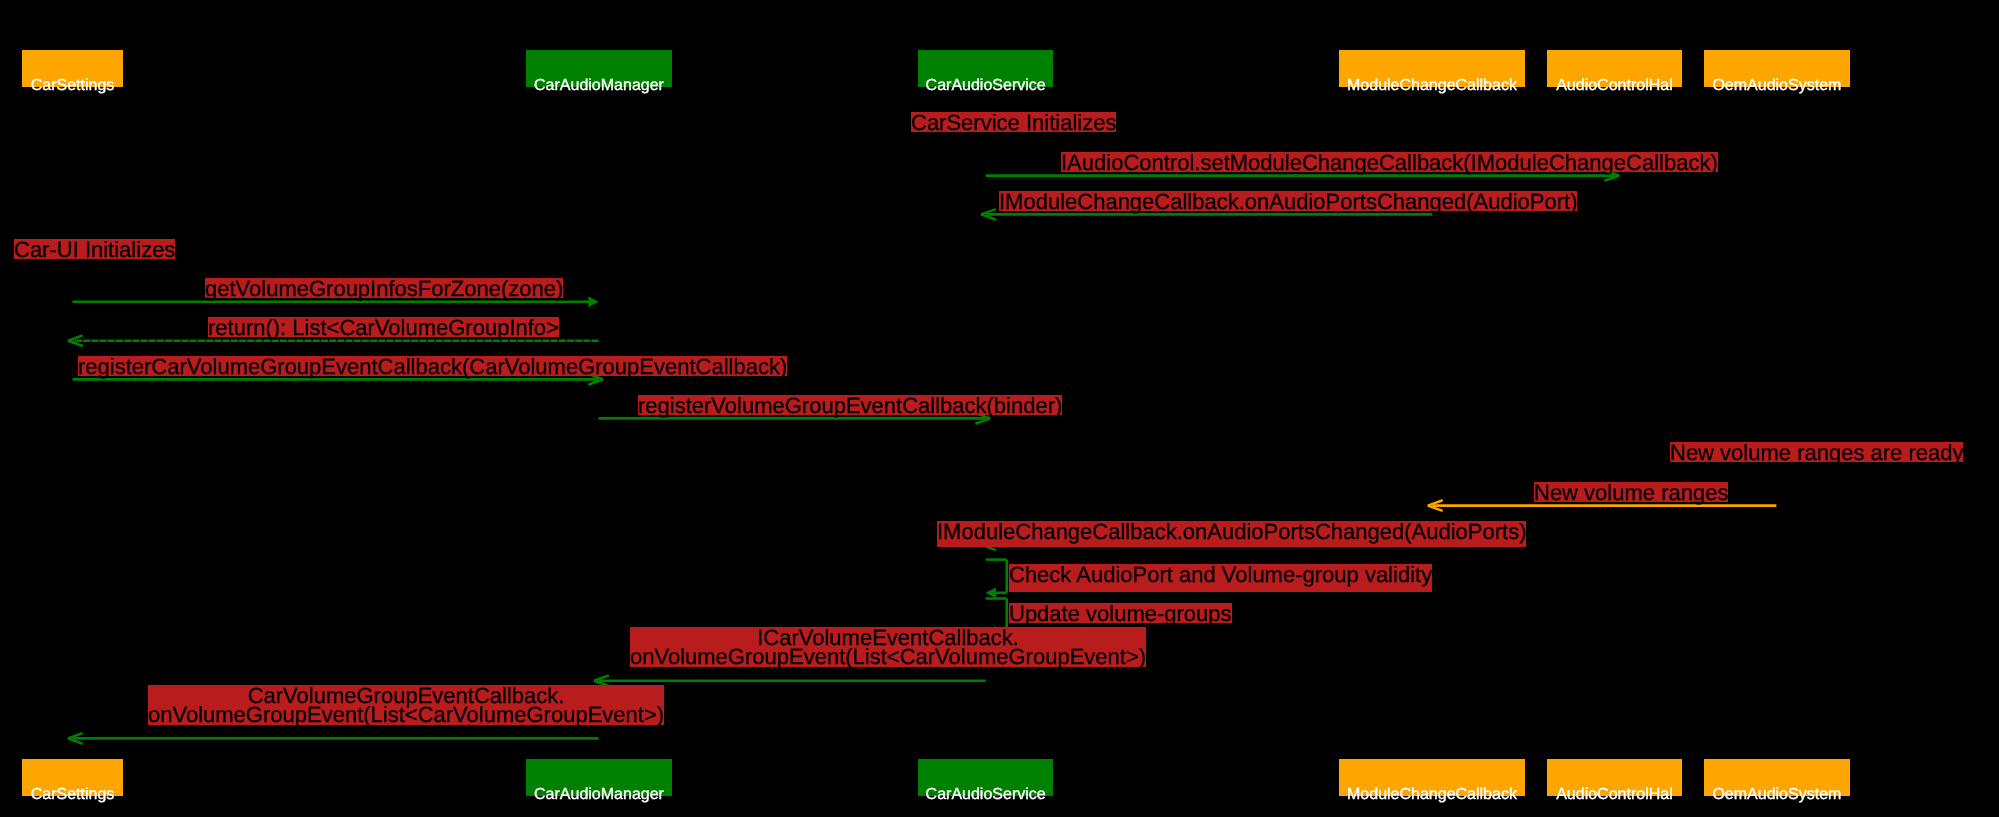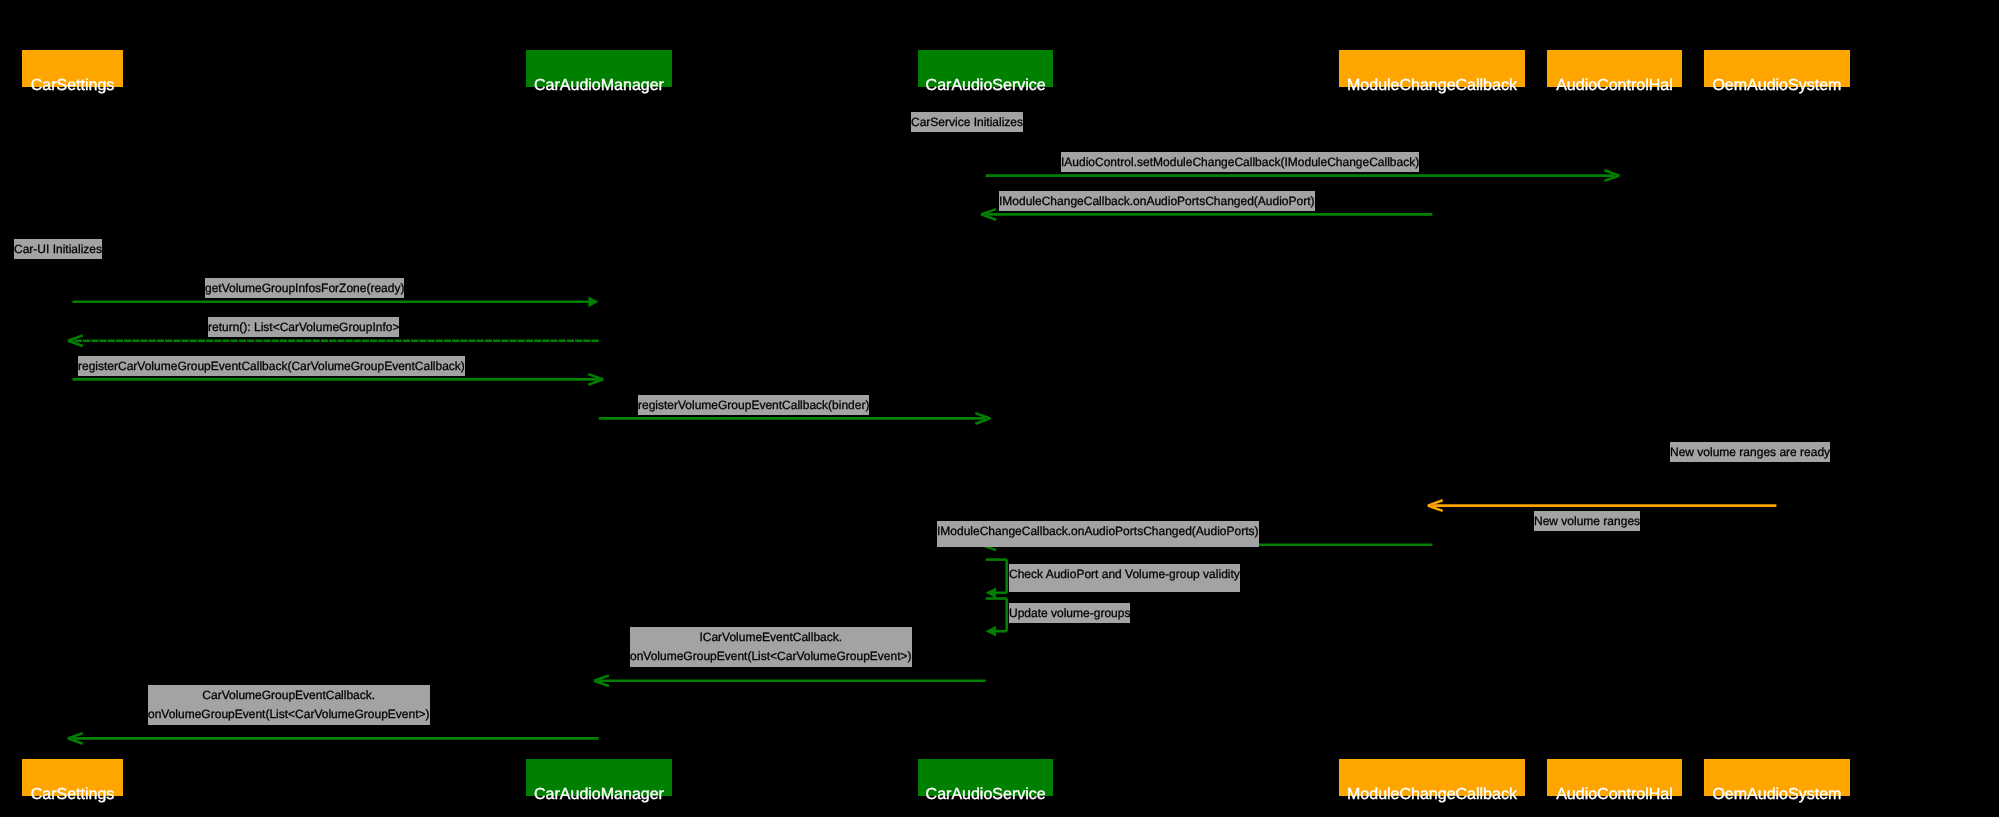--- a/index.html
+++ b/index.html
@@ -10,21 +10,21 @@
   #stage{position:relative;width:1999px;height:817px;background:#000;}
   svg#wires{position:absolute;left:0;top:0;width:1999px;height:817px;}
   .title-box{position:absolute;background:#fff;border:2.2px solid #FF0000;
              box-sizing:border-box;color:#000;font-size:16px;line-height:25px;
              padding:0.5px 5px 0 3.8px;white-space:nowrap;will-change:transform;
              -webkit-text-stroke:0.28px #000;}
   .participant{position:absolute;box-sizing:border-box;color:#fff;font-size:16px;
                line-height:36.2px;height:37.4px;padding-top:18px;
                text-align:center;white-space:nowrap;will-change:transform;
                -webkit-text-stroke:0.35px #fff;}
-  .note,.msglabel{position:absolute;background:#a3a3a3;color:#000;font-size:12px;
+  .note,.msglabel{position:absolute;background:#b91c1c;color:#000;font-size:22px;
         line-height:19.5px;white-space:pre;text-align:center;box-sizing:border-box;
         padding-top:0.7px;overflow:visible;will-change:transform;
         -webkit-text-stroke:0.28px #000;}
 </style>
 </head>
 <body>
 
 <div id="stage">
   <svg id="wires">
       <g>
@@ -100,25 +100,25 @@
       <div class="participant" style="left: 1339.45px; top: 758.7px; width: 185.9px; background: rgb(255, 165, 0);">ModuleChangeCallback</div>
       <div class="participant" style="left: 1547.25px; top: 50.1px; width: 134.9px; background: rgb(255, 165, 0);">AudioControlHal</div>
       <div class="participant" style="left: 1547.25px; top: 758.7px; width: 134.9px; background: rgb(255, 165, 0);">AudioControlHal</div>
       <div class="participant" style="left: 1703.5px; top: 50.1px; width: 145.8px; background: rgb(255, 165, 0);">OemAudioSystem</div>
       <div class="participant" style="left: 1703.5px; top: 758.7px; width: 145.8px; background: rgb(255, 165, 0);">OemAudioSystem</div>
       <div class="note" style="top: 111.6px; height: 20px; left: 911.2px;">CarService Initializes</div>
       <div class="note" style="top: 238.9px; height: 20px; left: 14px;">Car-UI Initializes</div>
       <div class="note" style="top: 442.3px; height: 20px; left: 1669.9px;">New volume ranges are ready</div>
       <div class="msglabel" style="height: 20px; top: 151.8px; left: 1061.2px;">IAudioControl.setModuleChangeCallback(IModuleChangeCallback)</div>
       <div class="msglabel" style="height: 20px; top: 190.6px; left: 998.55px;">IModuleChangeCallback.onAudioPortsChanged(AudioPort)</div>
-      <div class="msglabel" style="height: 20px; top: 278px; left: 205.05px;">getVolumeGroupInfosForZone(ready)</div>
+      <div class="msglabel" style="height: 20px; top: 278px; left: 205.05px;">getVolumeGroupInfosForZone(zone)</div>
       <div class="msglabel" style="height: 20px; top: 316.9px; left: 208.05px;">return(): List&lt;CarVolumeGroupInfo&gt;</div>
       <div class="msglabel" style="height: 20px; top: 355.6px; left: 77.55px;">registerCarVolumeGroupEventCallback(CarVolumeGroupEventCallback)</div>
       <div class="msglabel" style="height: 20px; top: 394.6px; left: 637.65px; text-align: center;">registerVolumeGroupEventCallback(binder)</div>
-      <div class="msglabel" style="height: 20px; top: 481.8px; left: 1533.9px; margin-top: 29px;">New volume ranges</div>
+      <div class="msglabel" style="height: 20px; top: 481.8px; left: 1533.9px;">New volume ranges</div>
       <div class="msglabel" style="height: 26px; top: 521px; left: 937px;">IModuleChangeCallback.onAudioPortsChanged(AudioPorts)</div>
       <div class="msglabel" style="height: 28px; top: 563.9px; left: 1008.7px; text-align: center;">Check AudioPort and Volume-group validity</div>
       <div class="msglabel" style="height: 20px; top: 602.8px; left: 1008.7px;">Update volume-groups</div>
       <div class="msglabel" style="height: 40.4px; top: 627px; left: 604.65px; margin-left: 25px;">ICarVolumeEventCallback.
 onVolumeGroupEvent(List&lt;CarVolumeGroupEvent&gt;)</div>
       <div class="msglabel" style="height: 40.4px; top: 684.7px; left: 148.05px;">CarVolumeGroupEventCallback.
 onVolumeGroupEvent(List&lt;CarVolumeGroupEvent&gt;)</div>
     </div>
 </div>
 

